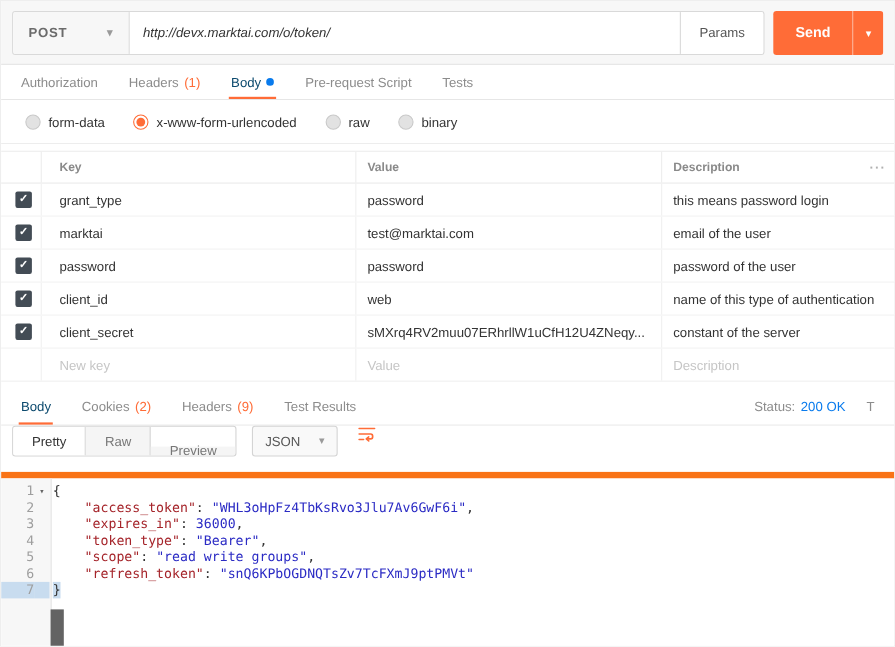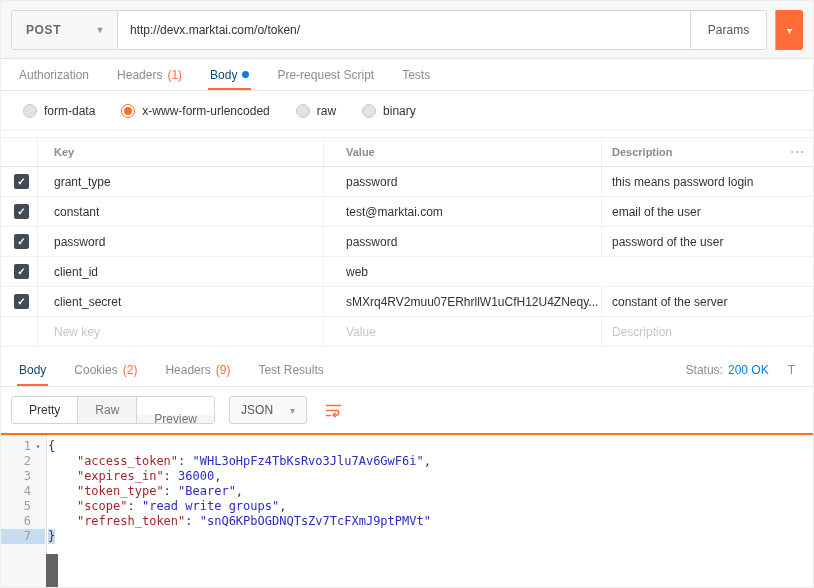--- a/index.html
+++ b/index.html
@@ -5,21 +5,21 @@
   * { margin:0; padding:0; box-sizing:border-box; }
   html,body { background:#fff; }
   body { font-family:"Liberation Sans", sans-serif; }
   .app { width:814px; height:588px; position:relative; overflow:hidden; background:#fff; border:1px solid #eee; }
 
   
   .request-bar { height:58px; background:#f7f7f7; border-bottom:1px solid #e3e3e3; display:flex; align-items:center; padding:0 10px; gap:8px; }
   .url-group { flex:1; display:flex; height:40px; background:#fff; border:1px solid #d9d9d9; border-radius:3px; overflow:hidden; }
   .method-select { width:106px; display:flex; align-items:center; justify-content:space-between; padding:0 14px; background:#f7f7f7; border-right:1px solid #d9d9d9; color:#6b6b6b; font-size:12px; font-weight:bold; letter-spacing:.6px; cursor:pointer; }
   .chev { color:#9a9a9a; font-size:10px; }
-  .url-input { flex:1; border:none; outline:none; padding:0 12px; font-size:12px; color:#333; font-family:"Liberation Sans",sans-serif; }
+  .url-input { flex:1; border:none; outline:none; padding:0 12px; font-size:12px; color:#333; font-family:"Liberation Sans",sans-serif;font-style:italic; }
   .params-btn { width:76px; background:#fff; border:none; border-left:1px solid #d9d9d9; color:#555; font-size:12px; cursor:pointer; font-family:"Liberation Sans",sans-serif;margin-left:45px; }
   .send-split { display:flex; height:40px; }
   .send-btn { width:72px; background:#ff6c37; color:#fff; border:none; border-radius:3px 0 0 3px; font-size:13px; font-weight:bold; cursor:pointer; font-family:"Liberation Sans",sans-serif; }
   .send-caret { width:28px; background:#ff6c37; border:none; border-left:1px solid rgba(255,255,255,.35); border-radius:0 3px 3px 0; cursor:pointer; }
   .send-caret span { color:#fff; font-size:10px; }
 
   
   .req-tabs { height:32px; display:flex; align-items:stretch; padding-left:4px; border-bottom:1px solid #e6e6e6; background:#fff; }
   .tab { display:flex; align-items:center; gap:5px; padding:0 14px; font-size:12px; color:#8c8c8c; cursor:pointer; position:relative; white-space:nowrap; }
   .tab.active { color:#0c4a6e; }
@@ -33,36 +33,36 @@
   .radio { width:14px; height:14px; border-radius:50%; background:#e2e2e2; border:1px solid #c9c9c9; flex:none; }
   .radio.selected { background:#fff; border:1px solid #ff6c37; position:relative; }
   .radio.selected::after { content:""; position:absolute; left:2px; top:2px; right:2px; bottom:2px; border-radius:50%; background:#ff6c37; }
 
   
   .spacer6 { height:6px; background:#fff; }
   .thead { display:flex; height:30px; align-items:center; border-top:1px solid #ededed; border-bottom:1px solid #e6e6e6; font-size:11px; font-weight:bold; color:#8a8a8a; }
   .trow { display:flex; height:30px; align-items:center; border-bottom:1px solid #f0f0f0; font-size:12px; color:#333; background:#fff; }
   .col-cb { width:36px; align-self:stretch; display:flex; align-items:center; }
   .col-key { width:286px; align-self:stretch; display:flex; align-items:center; border-left:1px solid #f0f0f0; padding-left:16px; overflow:hidden; white-space:nowrap; }
-  .col-val { width:278px; align-self:stretch; display:flex; align-items:center; border-left:1px solid #f0f0f0; padding-left:22px; overflow:hidden; white-space:nowrap; }
+  .col-val { width:278px; align-self:stretch; display:flex; align-items:center; border-left:1px solid #f0f0f0; padding-left:10px; overflow:hidden; white-space:nowrap; }
   .col-desc { flex:1; align-self:stretch; display:flex; align-items:center; border-left:1px solid #f0f0f0; padding-left:10px; overflow:hidden; white-space:nowrap; }
   .thead .col-key, .thead .col-val, .thead .col-desc { border-left:1px solid #ededed; }
   .thead-menu { width:30px; text-align:center; color:#b0b0b0; font-size:12px; letter-spacing:1px; cursor:pointer; }
   .checkbox { width:15px; height:15px; background:#434c55; border-radius:2px; margin-left:13px; display:flex; align-items:center; justify-content:center; cursor:pointer; }
   .checkmark { color:#fff; font-size:10px; font-weight:bold; line-height:1; }
   .trow.placeholder .col-key, .trow.placeholder .col-val, .trow.placeholder .col-desc { color:#c6c6c6; }
 
   
   .res-tabs { height:34px; display:flex; align-items:stretch; padding-left:4px; border-bottom:1px solid #e6e6e6; background:#fff; margin-top:6px; }
   .res-meta { margin-left:auto; display:flex; align-items:center; gap:5px; font-size:12px; padding-right:18px; }
   .status-label { color:#8c8c8c; }
   .status-value { color:#097bed; }
   .meta-clipped { color:#8c8c8c; margin-left:14px; }
 
-  .res-toolbar { height:48px; display:flex; align-items:center; padding:0 10px; gap:14px; border-bottom:2px solid #f97316; background:#fff; }
+  .res-toolbar { height:48px; display:flex; align-items:flex-start; padding:0 10px; gap:14px; border-bottom:6px solid #f97316; background:#fff; }
   .view-group { display:flex; border:1px solid #d4d4d4; border-radius:3px; overflow:hidden; height:28px; }
   .view-seg { padding:0 17px; display:flex; align-items:center; font-size:12px; color:#777; background:#f5f5f5; border-right:1px solid #d4d4d4; cursor:pointer; }
   .view-seg.active { background:#fff; color:#333; }
   .view-seg:last-child { border-right:none;margin-top:18px; }
   .format-select { height:28px; border:1px solid #d4d4d4; border-radius:3px; display:flex; align-items:center; gap:17px; padding:0 11px; font-size:12px; color:#555; background:#f9f9f9; cursor:pointer; }
   .wrap-icon { display:flex; align-items:center; cursor:pointer; margin-left:4px; }
 
   
   .code-area { position:relative; height:154px; background:#fff; font-family:"DejaVu Sans Mono", monospace; font-size:12px; overflow:hidden; }
   .gutter-bg { position:absolute; left:0; top:0; bottom:0; width:46px; background:#f7f7f7; border-right:1px solid #e6e6e6; }
@@ -86,20 +86,21 @@
   <div class="request-bar">
     <div class="url-group">
       <div class="method-select">
         <span>POST</span>
         <span class="chev">▾</span>
       </div>
       <input class="url-input" type="text" value="http://devx.marktai.com/o/token/" style="">
       <button class="params-btn">Params</button>
     </div>
     <div class="send-split">
+      <button class="send-btn">Send</button>
       <button class="send-caret">
         <span>▾</span>
       </button>
     </div>
   </div>
 
   <div class="req-tabs">
     <div class="tab">
       <span>Authorization</span>
     </div>
@@ -158,21 +159,21 @@
       <div class="col-val">password</div>
       <div class="col-desc">this means password login</div>
     </div>
 
     <div class="trow">
       <div class="col-cb">
         <div class="checkbox">
           <span class="checkmark">✓</span>
         </div>
       </div>
-      <div class="col-key">constant</div>
+      <div class="col-key">marktai</div>
       <div class="col-val">test@marktai.com</div>
       <div class="col-desc">email of the user</div>
     </div>
 
     <div class="trow">
       <div class="col-cb">
         <div class="checkbox">
           <span class="checkmark">✓</span>
         </div>
       </div>
@@ -182,20 +183,21 @@
     </div>
 
     <div class="trow">
       <div class="col-cb">
         <div class="checkbox">
           <span class="checkmark">✓</span>
         </div>
       </div>
       <div class="col-key">client_id</div>
       <div class="col-val">web</div>
+      <div class="col-desc">name of this type of authentication</div>
     </div>
 
     <div class="trow">
       <div class="col-cb">
         <div class="checkbox">
           <span class="checkmark">✓</span>
         </div>
       </div>
       <div class="col-key">client_secret</div>
       <div class="col-val">sMXrq4RV2muu07ERhrllW1uCfH12U4ZNeqy...</div>

